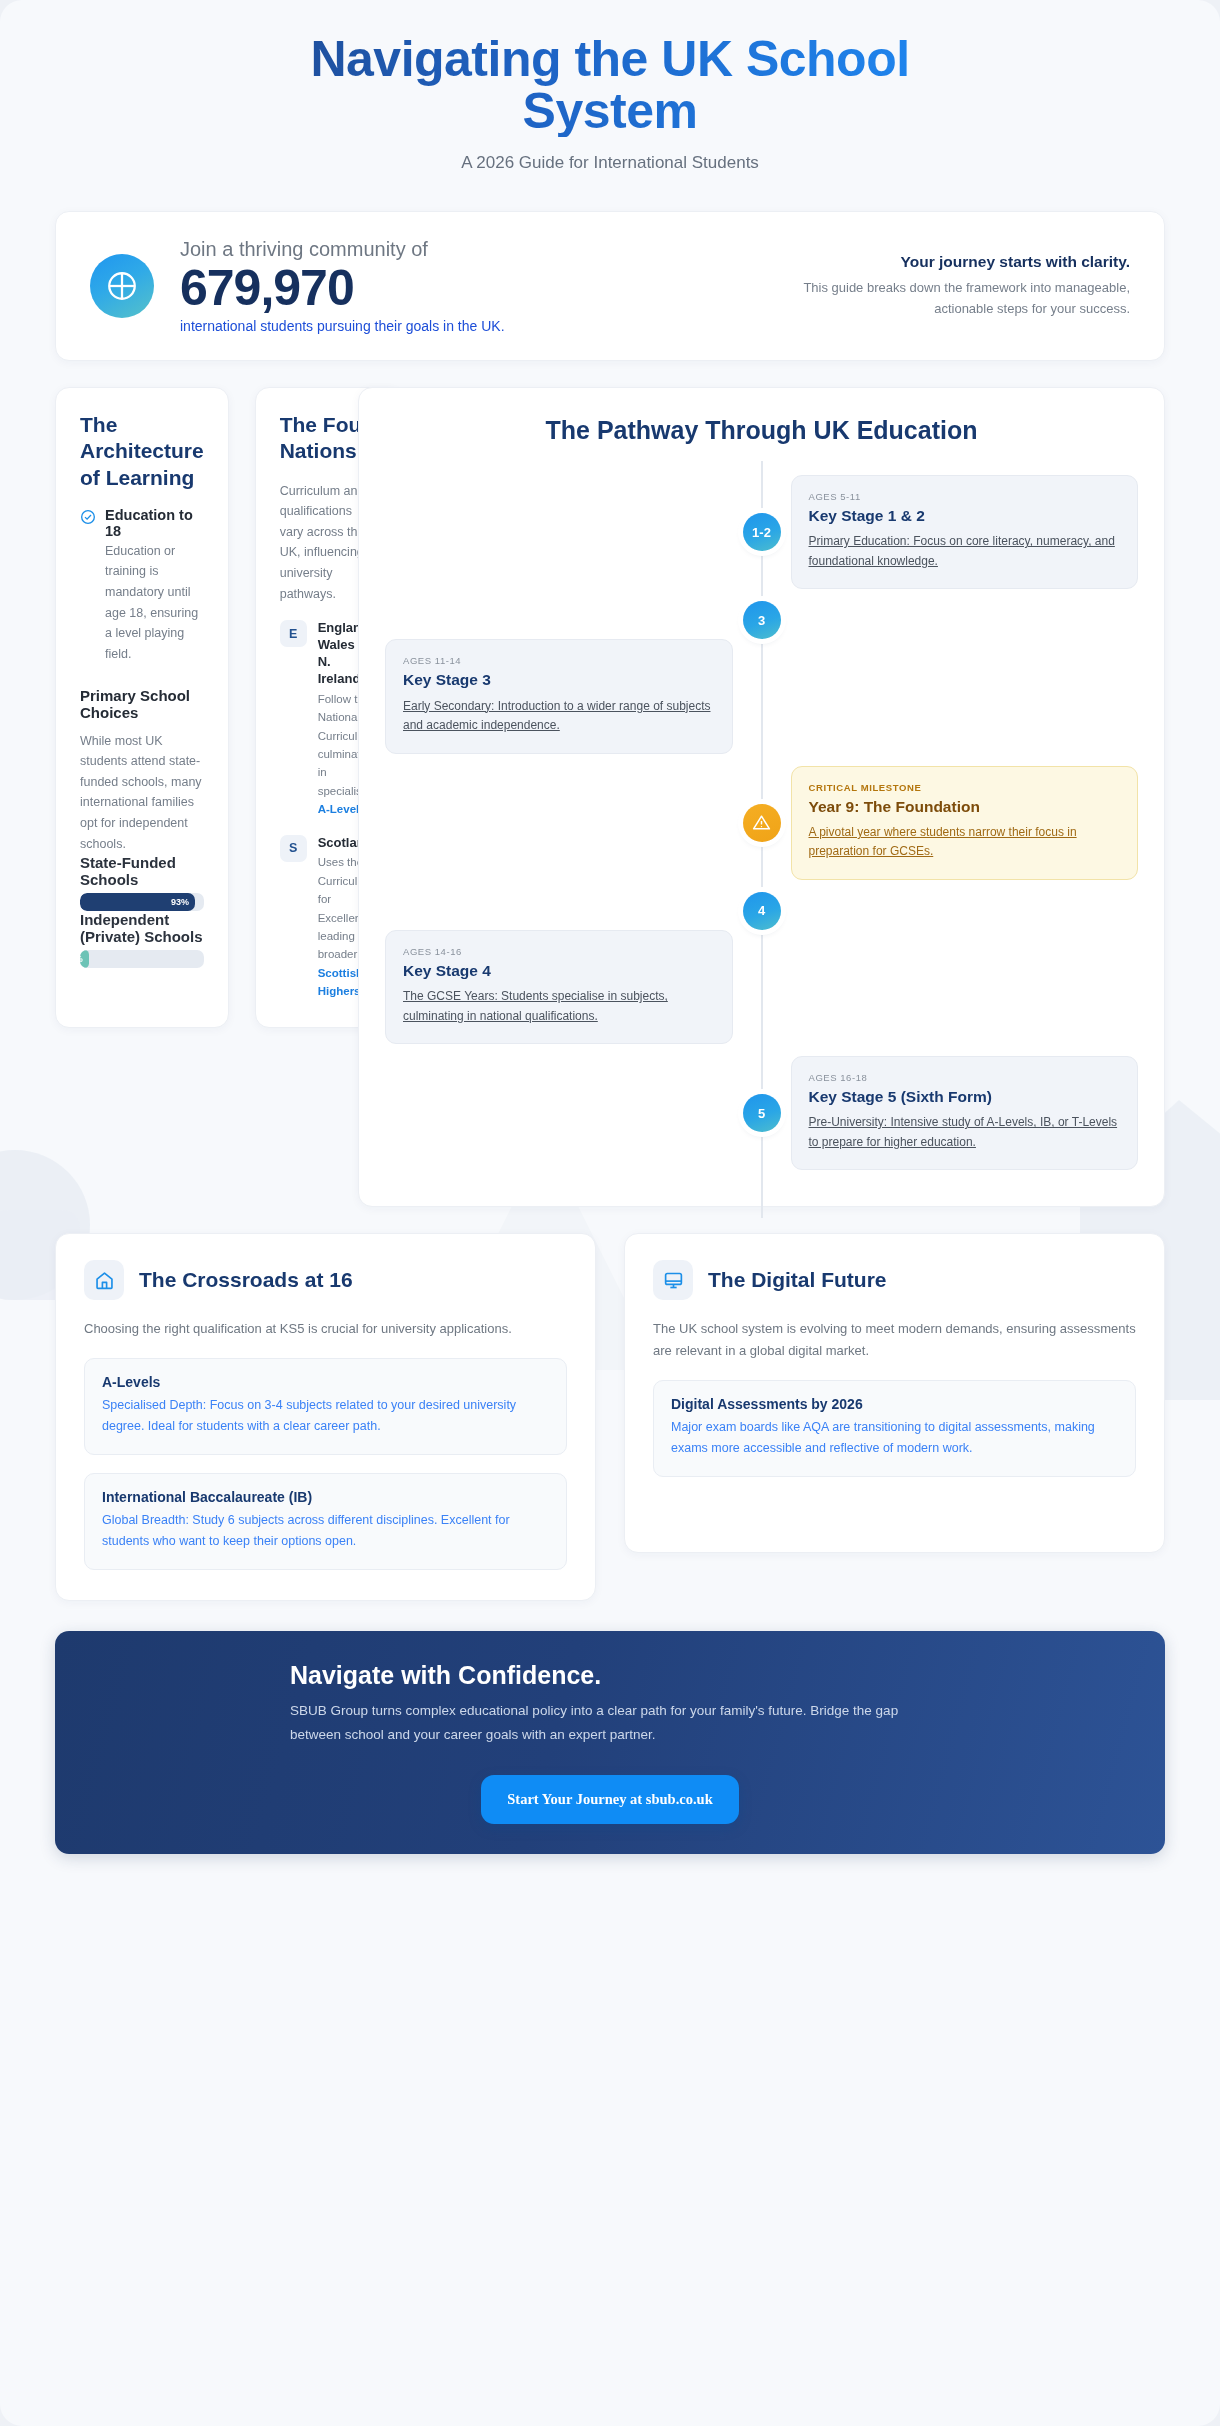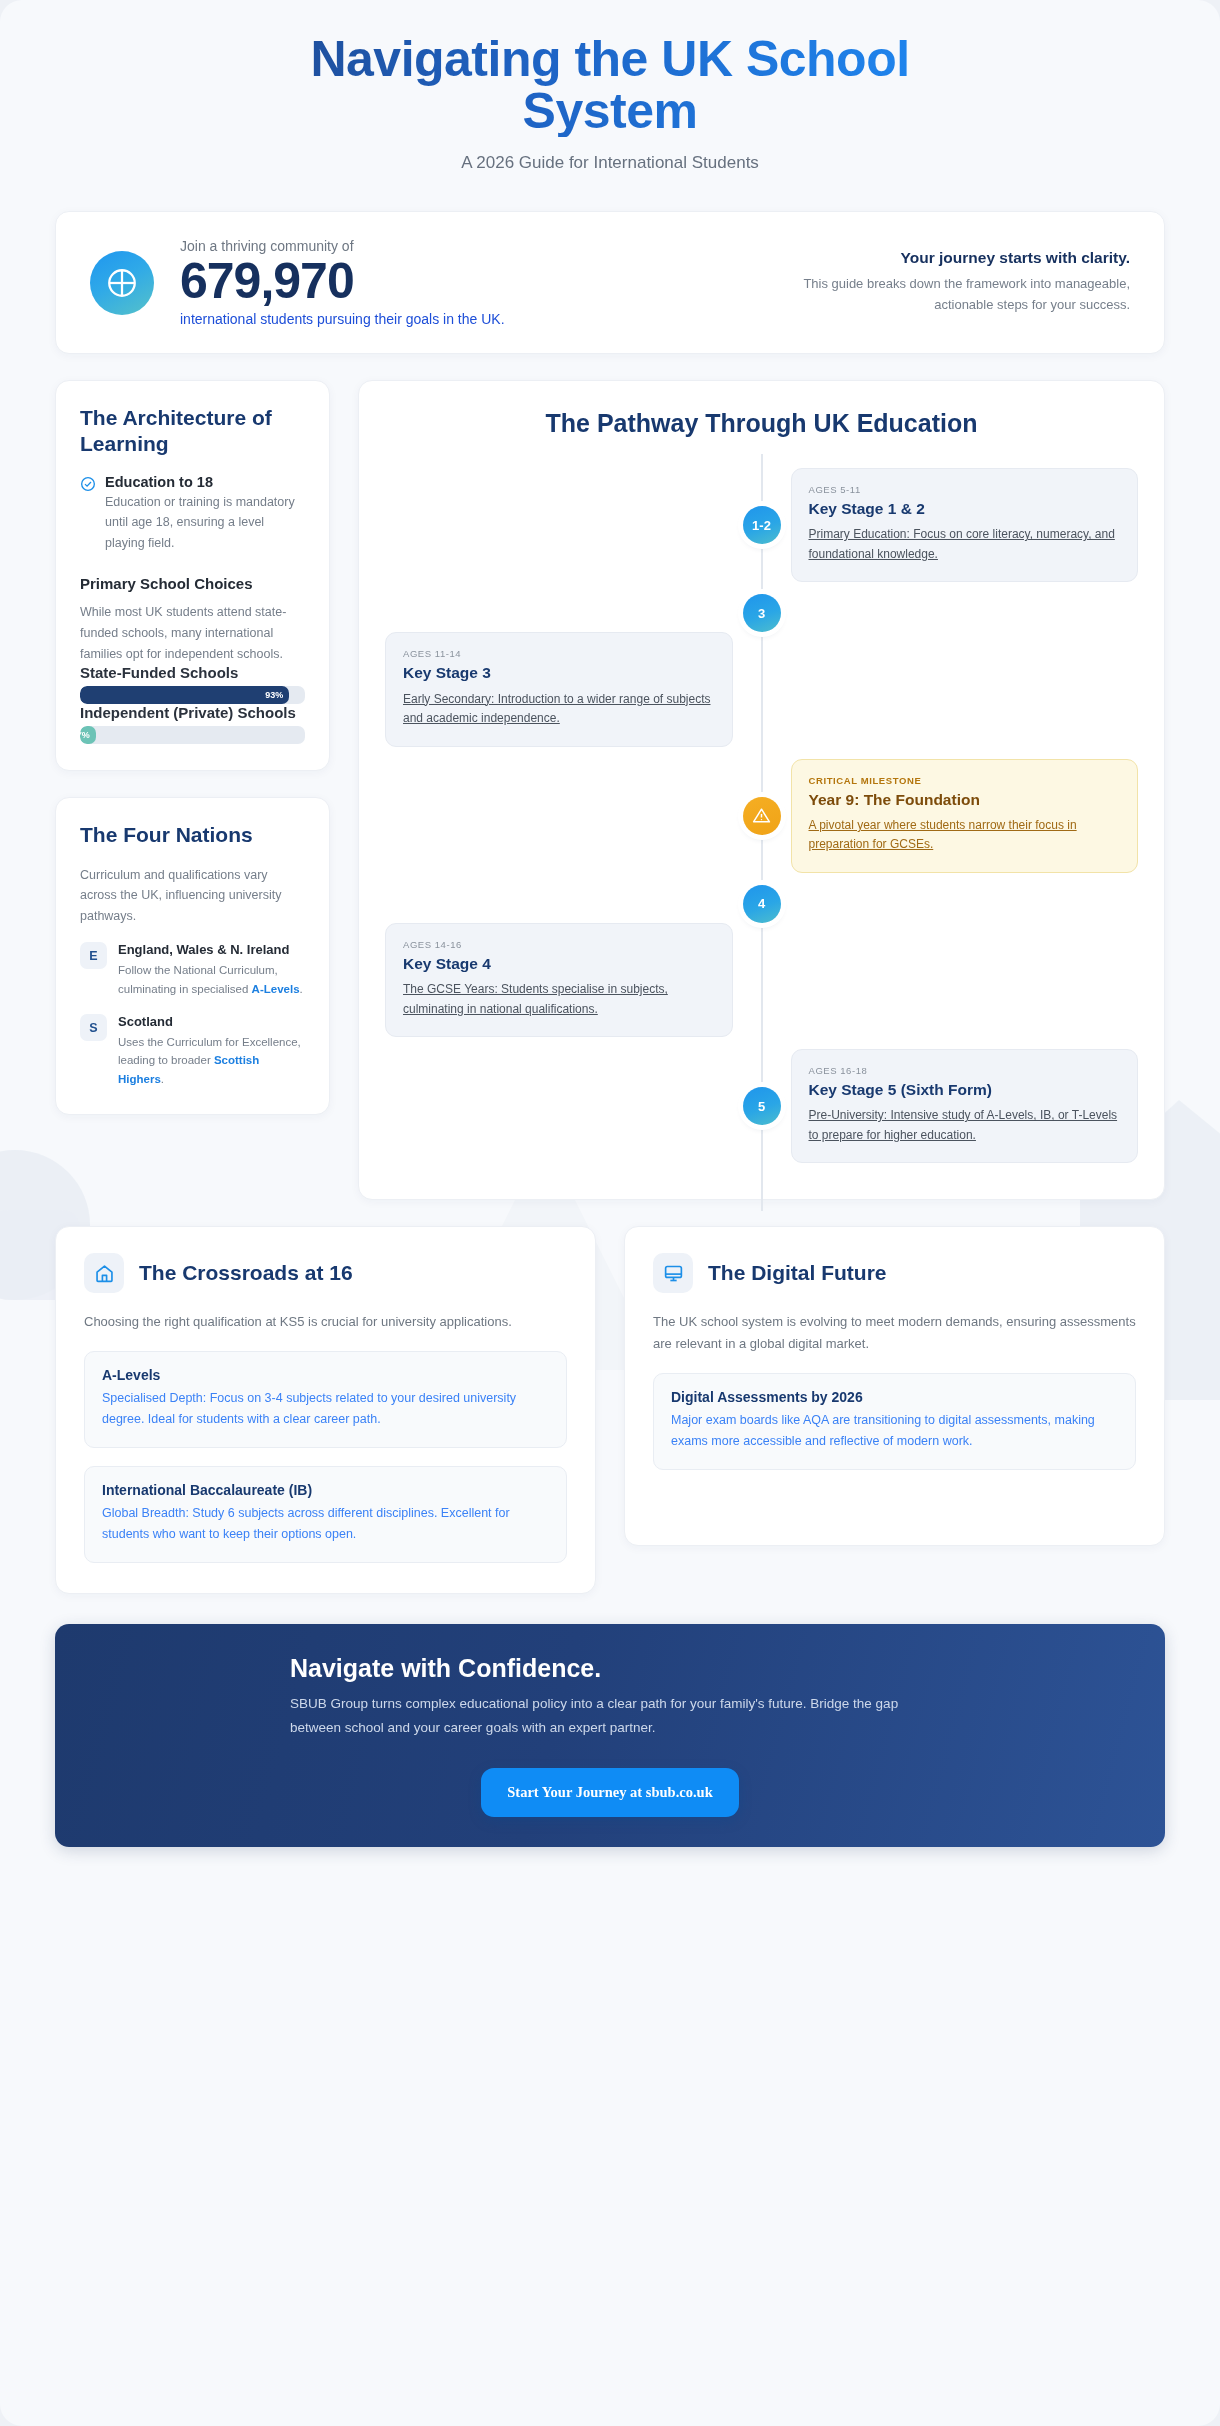--- a/index.html
+++ b/index.html
@@ -70,38 +70,38 @@
     margin-top: 20px; padding: 26px 34px;
     display: flex; align-items: center; gap: 26px;
   }
   .globe-icon {
     flex: 0 0 auto; width: 64px; height: 64px; border-radius: 50%;
     background: linear-gradient(150deg,#1f96ef 0%, #2fa9e8 45%, #56c2c9 100%);
     display: flex; align-items: center; justify-content: center;
   }
   .globe-icon svg { width: 34px; height: 34px; }
   .stat-left { flex: 0 0 auto; }
-  .stat-pre { font-size: 14px; color: #6e7783; }
+  .stat-pre { font-size: 20px; color: #6e7783; }
   .stat-number {
     font-size: 50px; font-weight: bold; color: #16305e;
     line-height: 1.06; letter-spacing: -1px; margin: 1px 0 3px;
   }
   .stat-post { font-size: 14px; color: #1d4ed8; }
   .stat-right { margin-left: auto; text-align: right; max-width: 372px; }
   .stat-right-title {
     font-size: 15.5px; font-weight: bold; color: #16305e; margin-bottom: 7px;
   }
   .stat-right-body { font-size: 13px; line-height: 1.6; color: #767f8b; }
 
   
   .main-grid {
     margin-top: 26px; display: grid;
     grid-template-columns: 275px 1fr; gap: 28px; align-items: start;
   }
-  .col-left { display: flex; flex-direction: column; gap: 26px; }
+  .col-left { display: flex; flex-direction: row; gap: 26px; }
 
   .side-card { padding: 24px 24px 26px; }
   .side-h1 {
     font-size: 21px; font-weight: bold; color: #18396f;
     line-height: 1.25; margin-bottom: 16px;
   }
   .feature { display: flex; gap: 9px; align-items: flex-start; }
   .check-icon { flex: 0 0 auto; margin-top: 2px; }
   .check-icon svg { width: 16px; height: 16px; display: block; }
   .feature-title { font-size: 14.5px; font-weight: bold; color: #242b35; }

